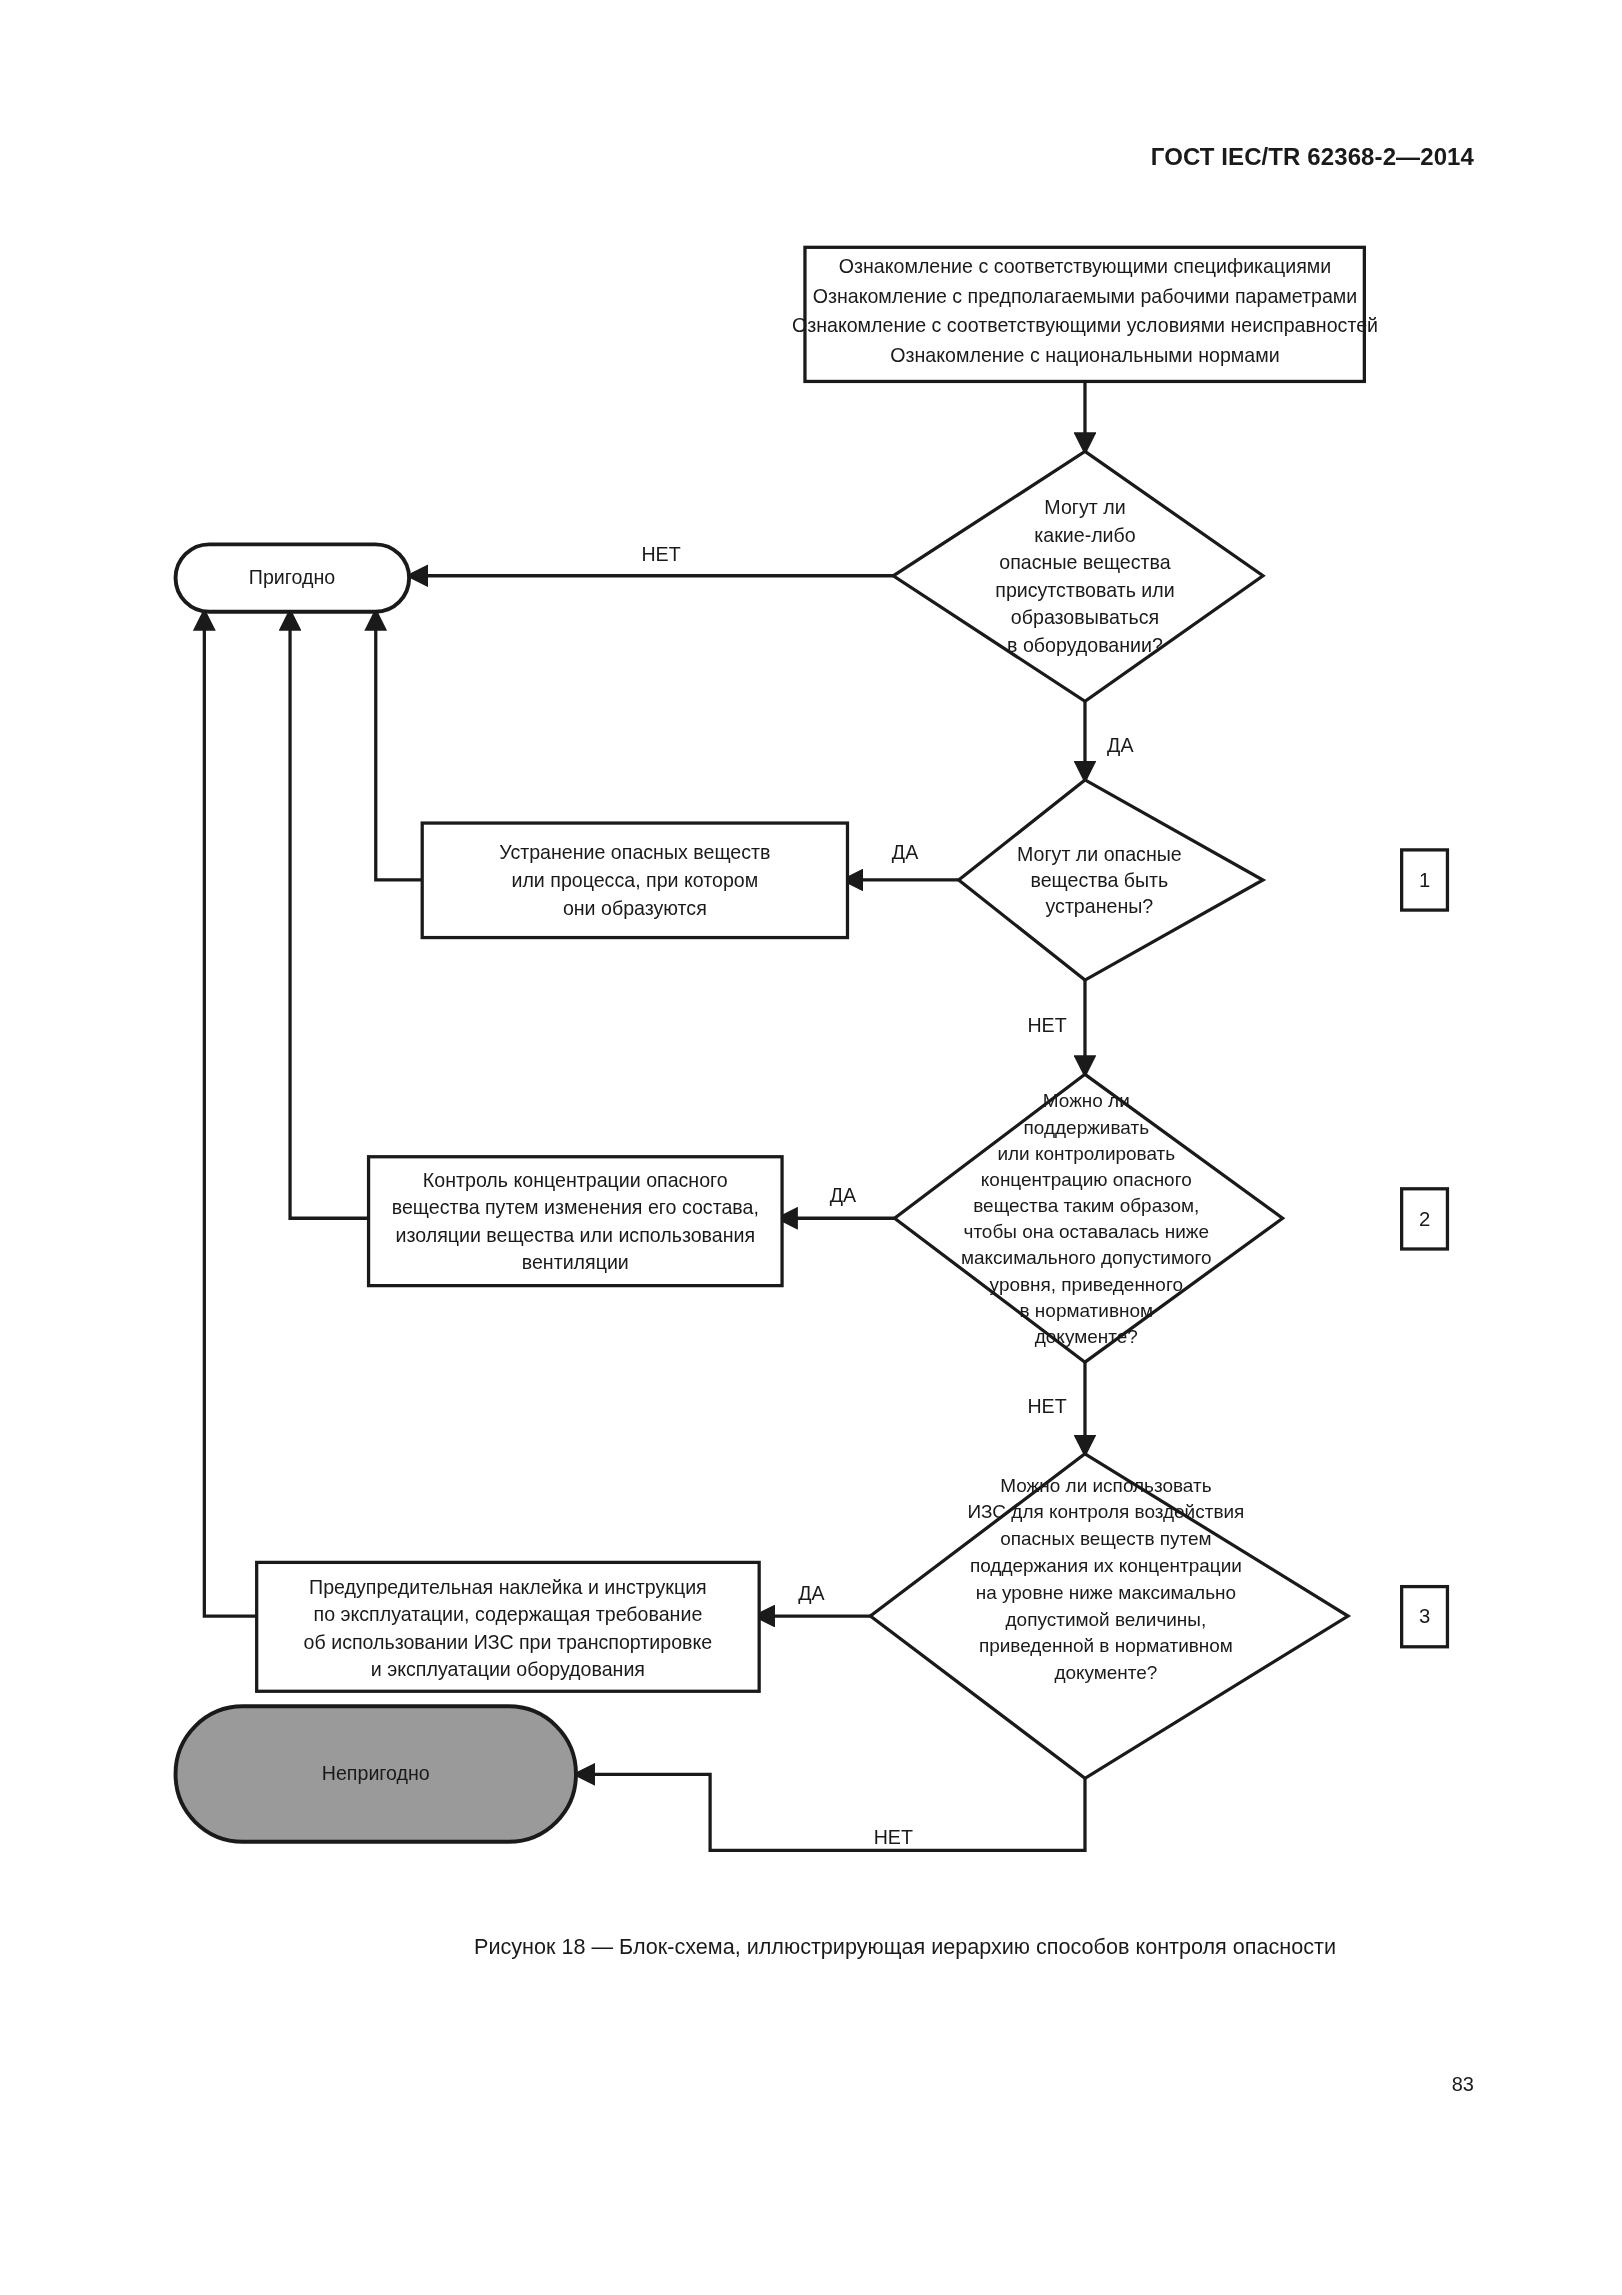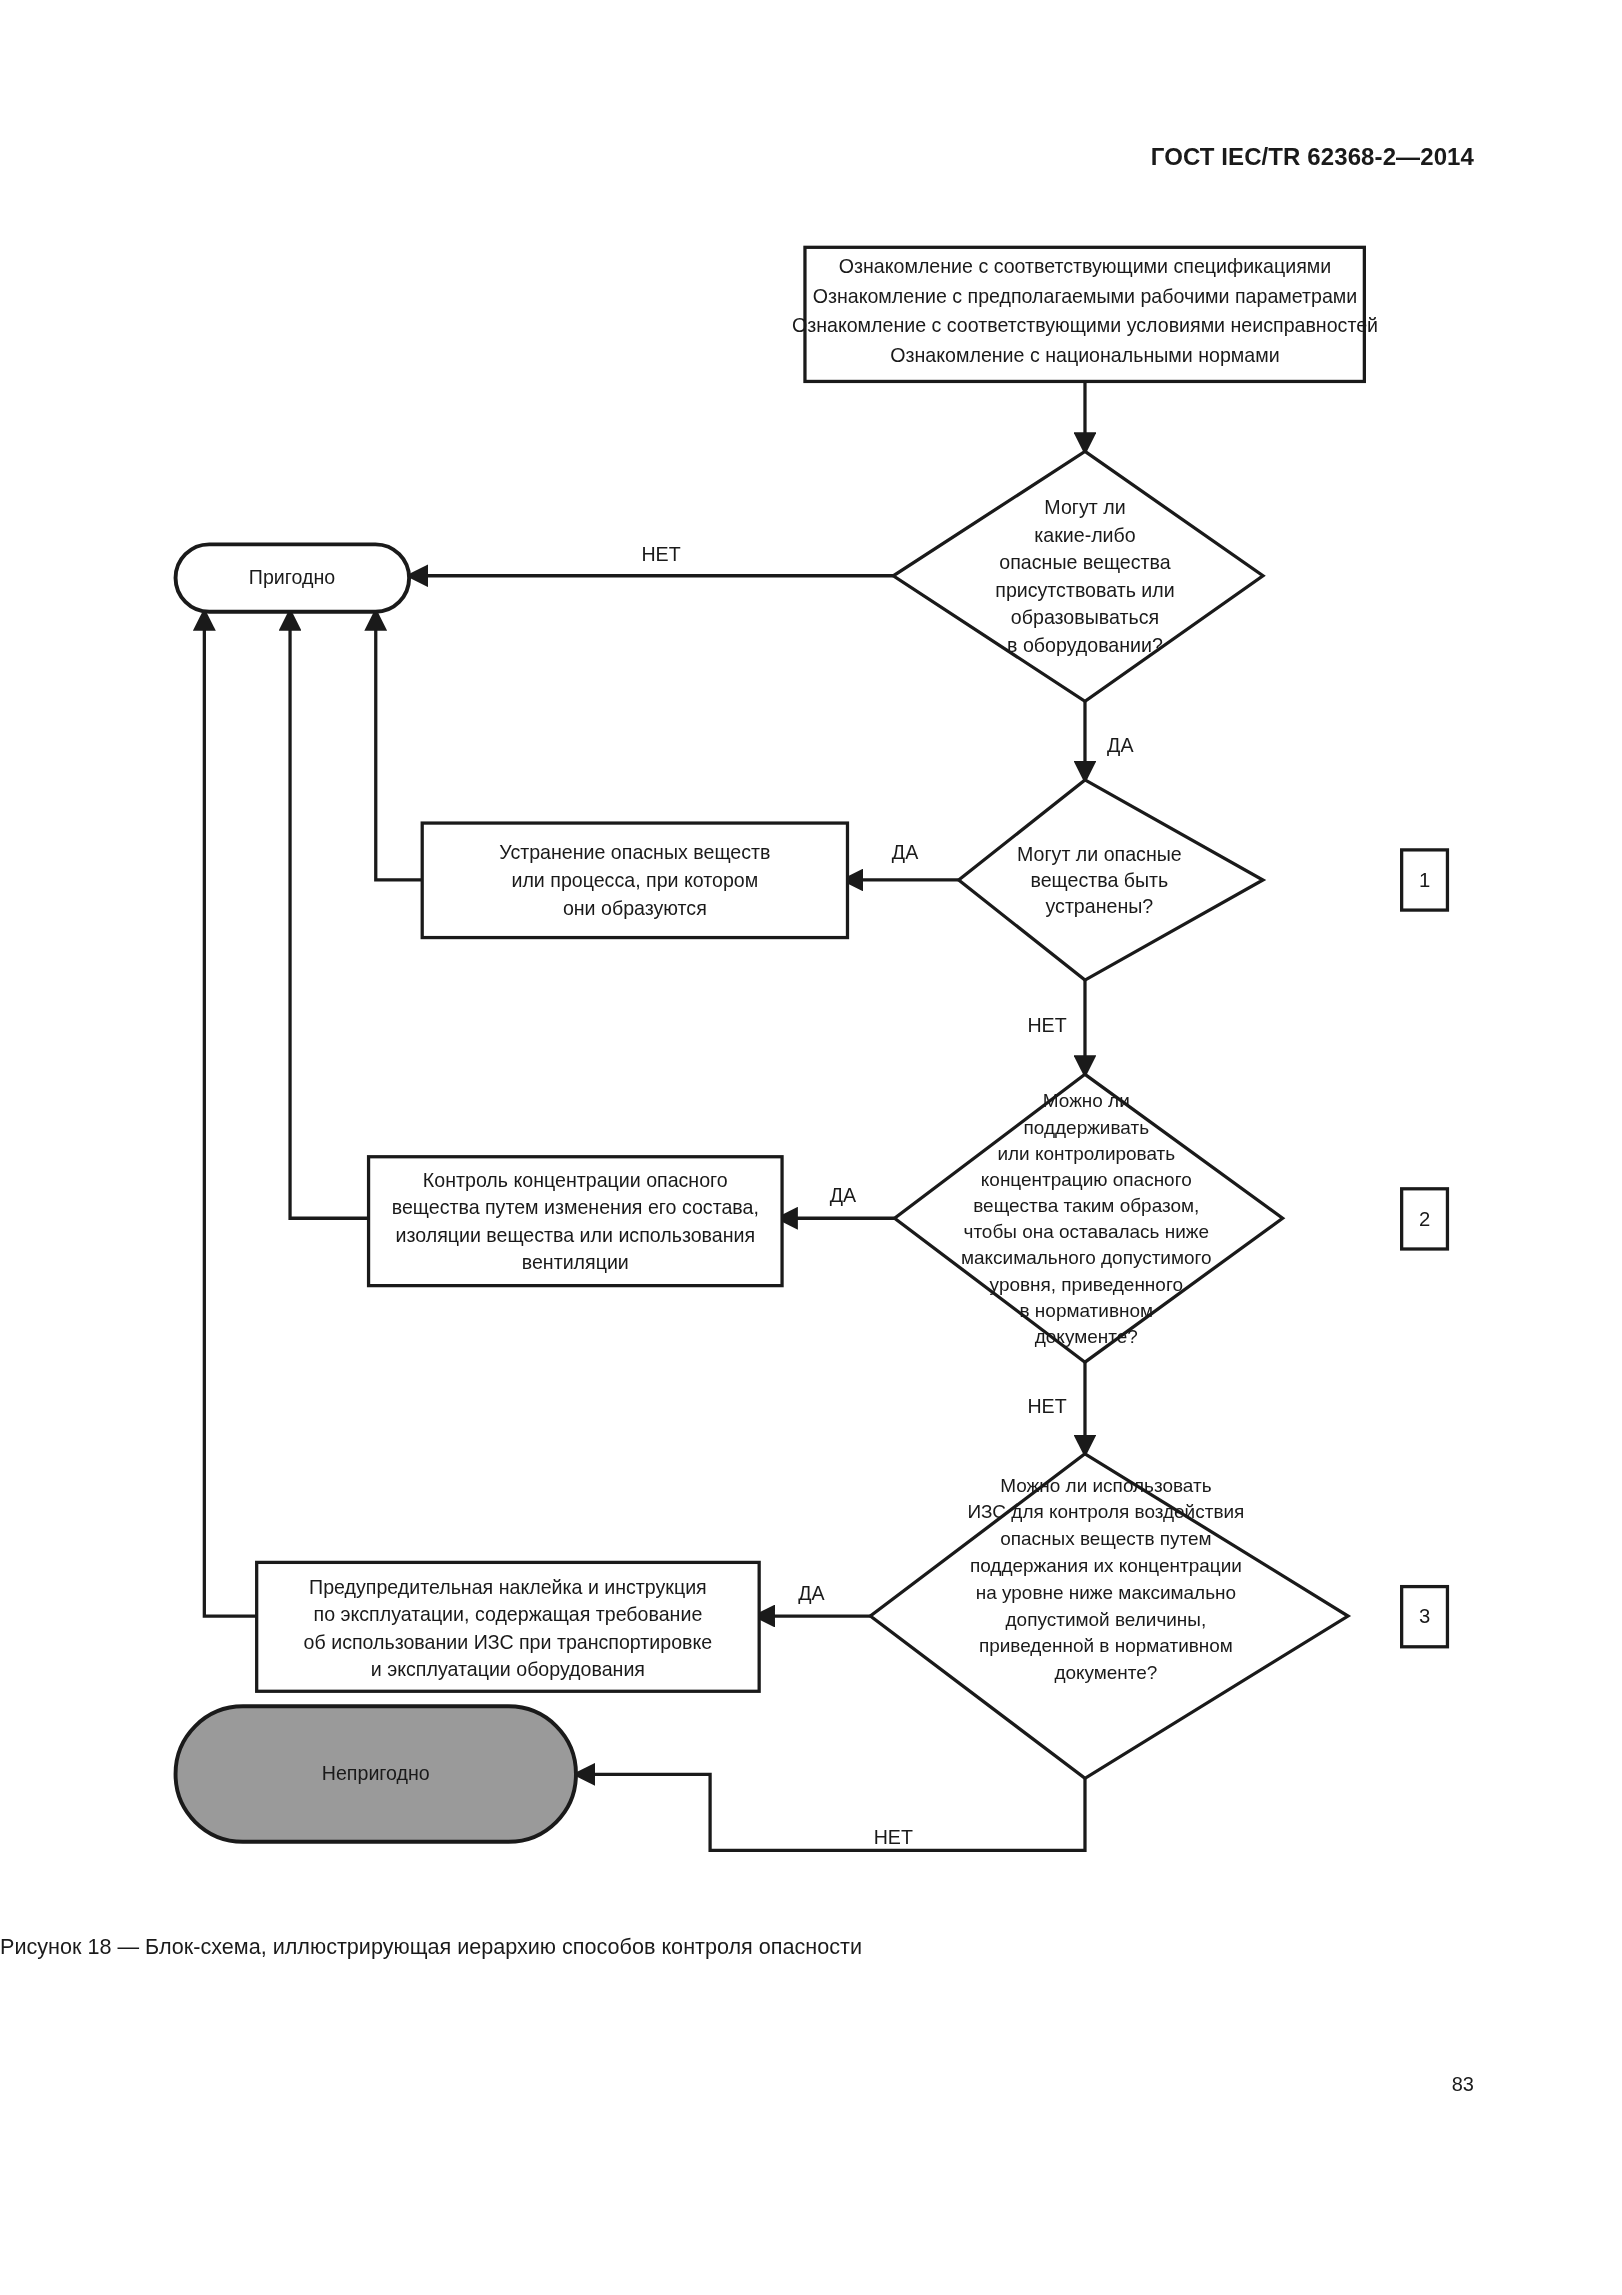--- a/index.html
+++ b/index.html
@@ -29,21 +29,21 @@
     font-weight: bold;
     letter-spacing: 0.1px;
     white-space: nowrap;
   }
   
   #figure-caption {
     position: absolute;
     top: 1934px;
     left: 0;
     width: 1336px;
-    text-align: left;
+    text-align: right;
     font-size: 21.6px;
     white-space: nowrap;
   }
   
   #page-number {
     position: absolute;
     top: 2073px;
     right: 149px;
     font-size: 20px;
     text-align: center;

